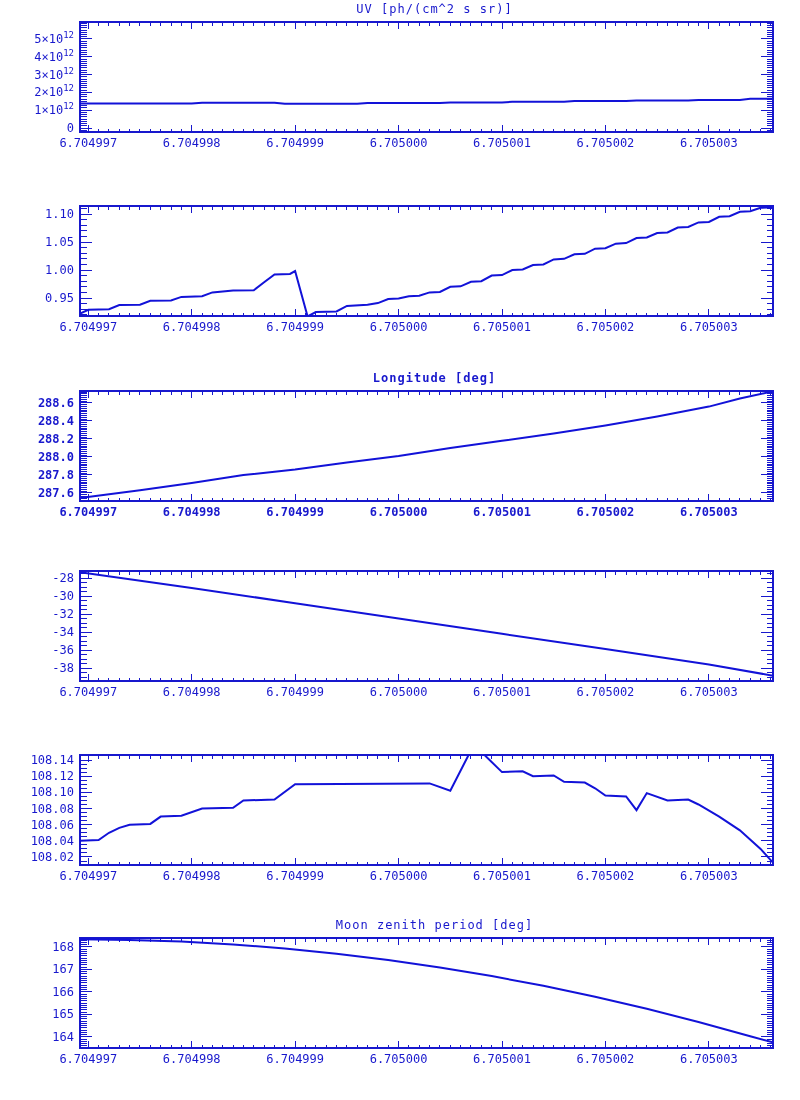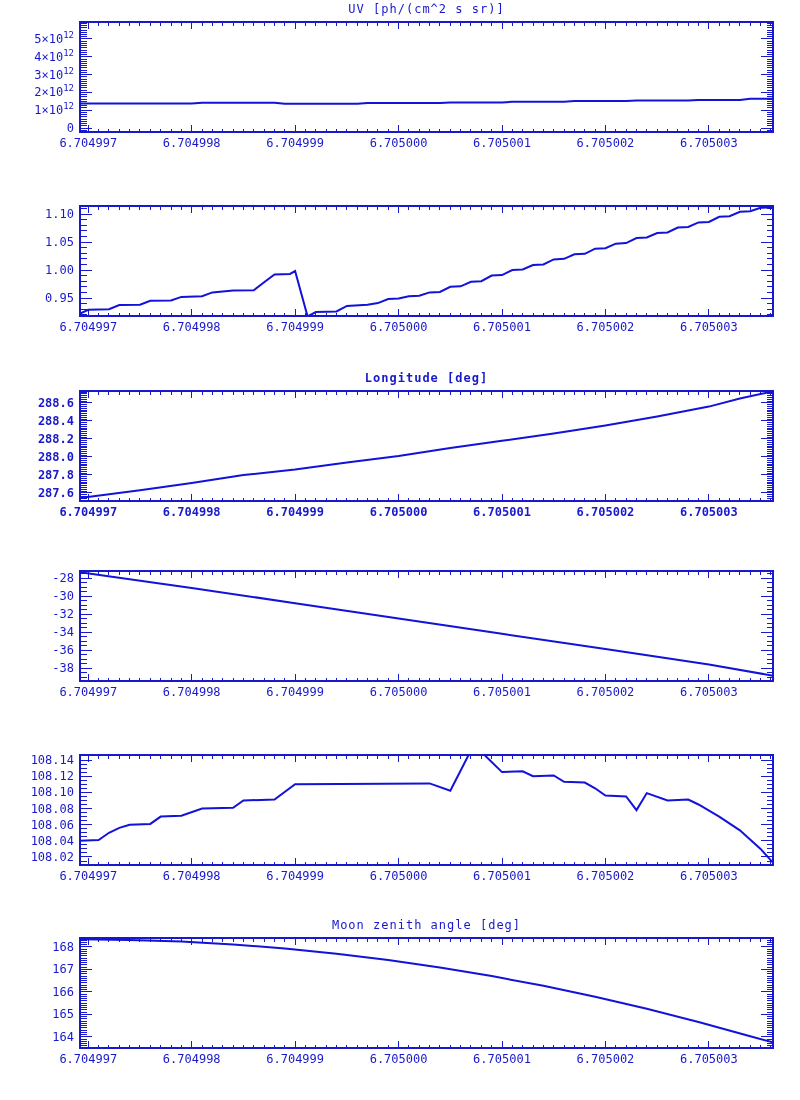--- a/index.html
+++ b/index.html
@@ -1,20 +1,20 @@
 <!DOCTYPE html>
 <html><head>
 <meta charset="utf-8">
 <style>
   html,body{margin:0;padding:0;}
   body{background:#ffffff;font-family:"DejaVu Sans Mono","Liberation Mono",monospace;}
   .page{position:relative;width:800px;height:1100px;background:#ffffff;overflow:hidden;}
   .panel{position:absolute;left:0;width:800px;}
   .panel-title{
-    position:absolute;left:80px;width:693px;top:1px;height:16px;
+    position:absolute;left:88px;width:693px;top:1px;height:16px;
     text-align:center;font-size:12px;line-height:16px;color:#1818cd;
     white-space:pre;letter-spacing:1px;
   }
   svg.chart{position:absolute;left:0;top:0;display:block;}
   svg text{font-family:"DejaVu Sans Mono","Liberation Mono",monospace;}
 </style>
 </head>
 <body>
 
 <div class="page">
@@ -1323,21 +1323,21 @@
           <text x="295.14029848168514" y="147">6.704999</text>
           <text x="398.573134314921" y="147">6.705000</text>
           <text x="502.0059701481568" y="147">6.705001</text>
           <text x="605.4388059813926" y="147">6.705002</text>
           <text x="708.8716417227618" y="147">6.705003</text>
         </g>
         <polyline points="80.0,107.8 98.6,107.0 109.0,99.8 119.3,94.9 129.6,91.7 150.3,90.9 160.7,83.6 181.4,82.8 202.1,75.5 233.1,74.7 243.4,67.4 274.5,66.6 295.1,51.3 429.6,50.4 450.3,57.7 471.0,17.3 481.3,18.9 502.0,39.1 522.7,38.3 533.0,43.2 553.7,42.4 564.1,48.8 584.8,49.6 595.1,55.3 605.4,62.6 626.1,63.4 636.5,77.1 646.8,60.1 667.5,67.4 688.2,66.6 698.5,71.5 719.2,83.6 739.9,97.3 760.6,115.9 773.0,129.7" fill="none" stroke="#1212d8" stroke-width="2" clip-path="url(#clip4)"></polyline>
       </svg>
   </section>
   <section class="panel" style="top:916px;height:184px;">
-    <div class="panel-title">Moon zenith angle [deg]</div>
+    <div class="panel-title">Moon zenith period [deg]</div>
     <svg class="chart" width="800" height="184" viewBox="0 0 800 184">
         <defs>
           <clipPath id="clip5">
             <rect x="80" y="22" width="693" height="110"></rect>
           </clipPath>
         </defs>
         <g stroke="#1818cd" stroke-width="1" shape-rendering="crispEdges">
           <line x1="88.27462681521345" y1="132" x2="88.27462681521345" y2="128.5"></line>
           <line x1="88.27462681521345" y1="22" x2="88.27462681521345" y2="25.5"></line>
           <line x1="98.61791042609708" y1="132" x2="98.61791042609708" y2="128.5"></line>

